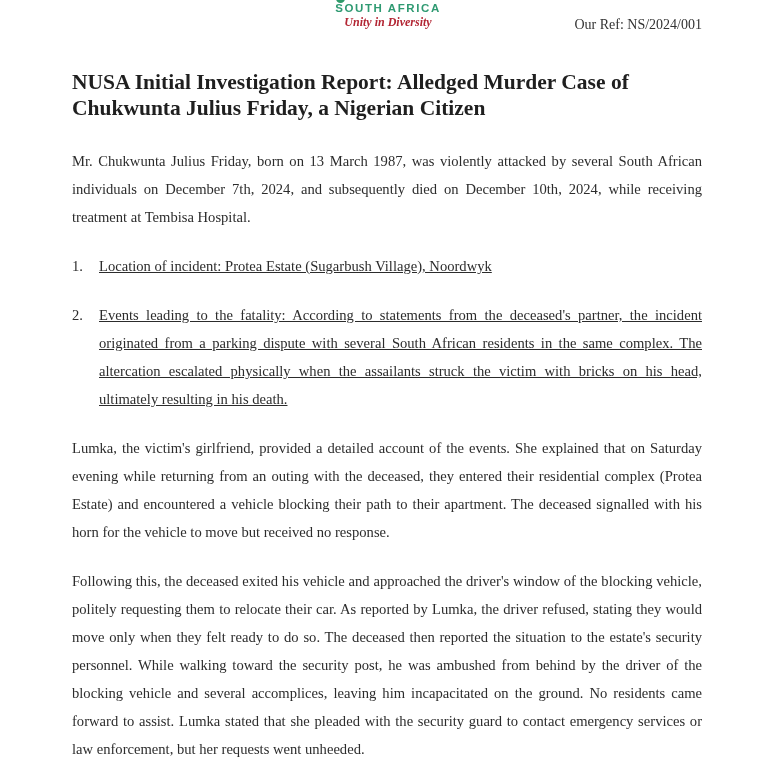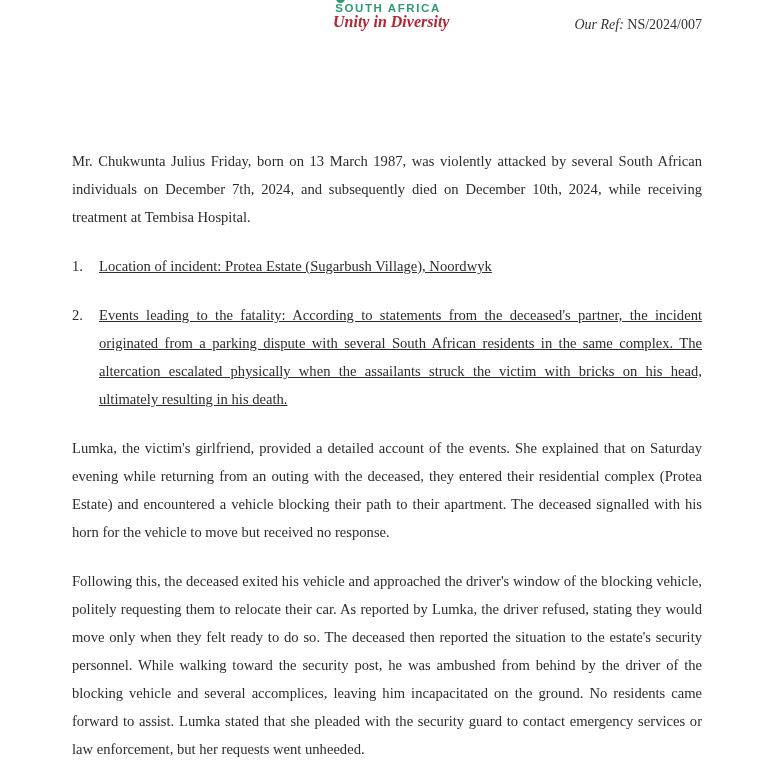--- a/index.html
+++ b/index.html
@@ -43,34 +43,34 @@
       letter-spacing: 1.6px;
       color: #2f9a72;
       margin-top: 8px;
       line-height: 13px;
       white-space: nowrap;
     }
     .logo-motto {
       font-family: "Liberation Serif", "DejaVu Serif", serif;
       font-style: italic;
       font-weight: bold;
-      font-size: 16px;
+      font-size: 12px;
       color: #b32634;
       line-height: 14px;
       white-space: nowrap;
     }
     .ref {
       position: absolute;
       right: 66px;
       top: 17px;
       font-size: 14px;
       color: #333;
       white-space: nowrap;
     }
-    .ref .ref-label { font-style: italic; }
+    .ref .ref-label { }
     .title {
       position: absolute;
       left: 72px;
       top: 69px;
       width: 640px;
       font-size: 21.5px;
       font-weight: bold;
       line-height: 26px;
       color: #1f1f1f;
       margin: 0;
@@ -113,23 +113,24 @@
 <div class="page">
 
   <div class="logo">
     <span class="logo-mark"></span>
     <div class="logo-country">SOUTH AFRICA</div>
     <div class="logo-motto">Unity in Diversity</div>
   </div>
 
   <div class="ref">
     <span class="ref-label">Our Ref:</span>
-    <span>NS/2024/007</span>
+    <span>NS/2024/001</span>
   </div>
 
+  <h1 class="title">NUSA Initial Investigation Report: Alledged Murder Case of Chukwunta Julius Friday, a Nigerian Citizen</h1>
 
   <div class="body">
     <p>Mr. Chukwunta Julius Friday, born on 13 March 1987, was violently attacked by several South African individuals on December 7th, 2024, and subsequently died on December 10th, 2024, while receiving treatment at Tembisa Hospital.</p>
 
     <ol class="list">
       <li class="list-item">
         <span class="list-num">1.</span>
         <span class="list-text">Location of incident: Protea Estate (Sugarbush Village), Noordwyk</span>
       </li>
       <li class="list-item">

